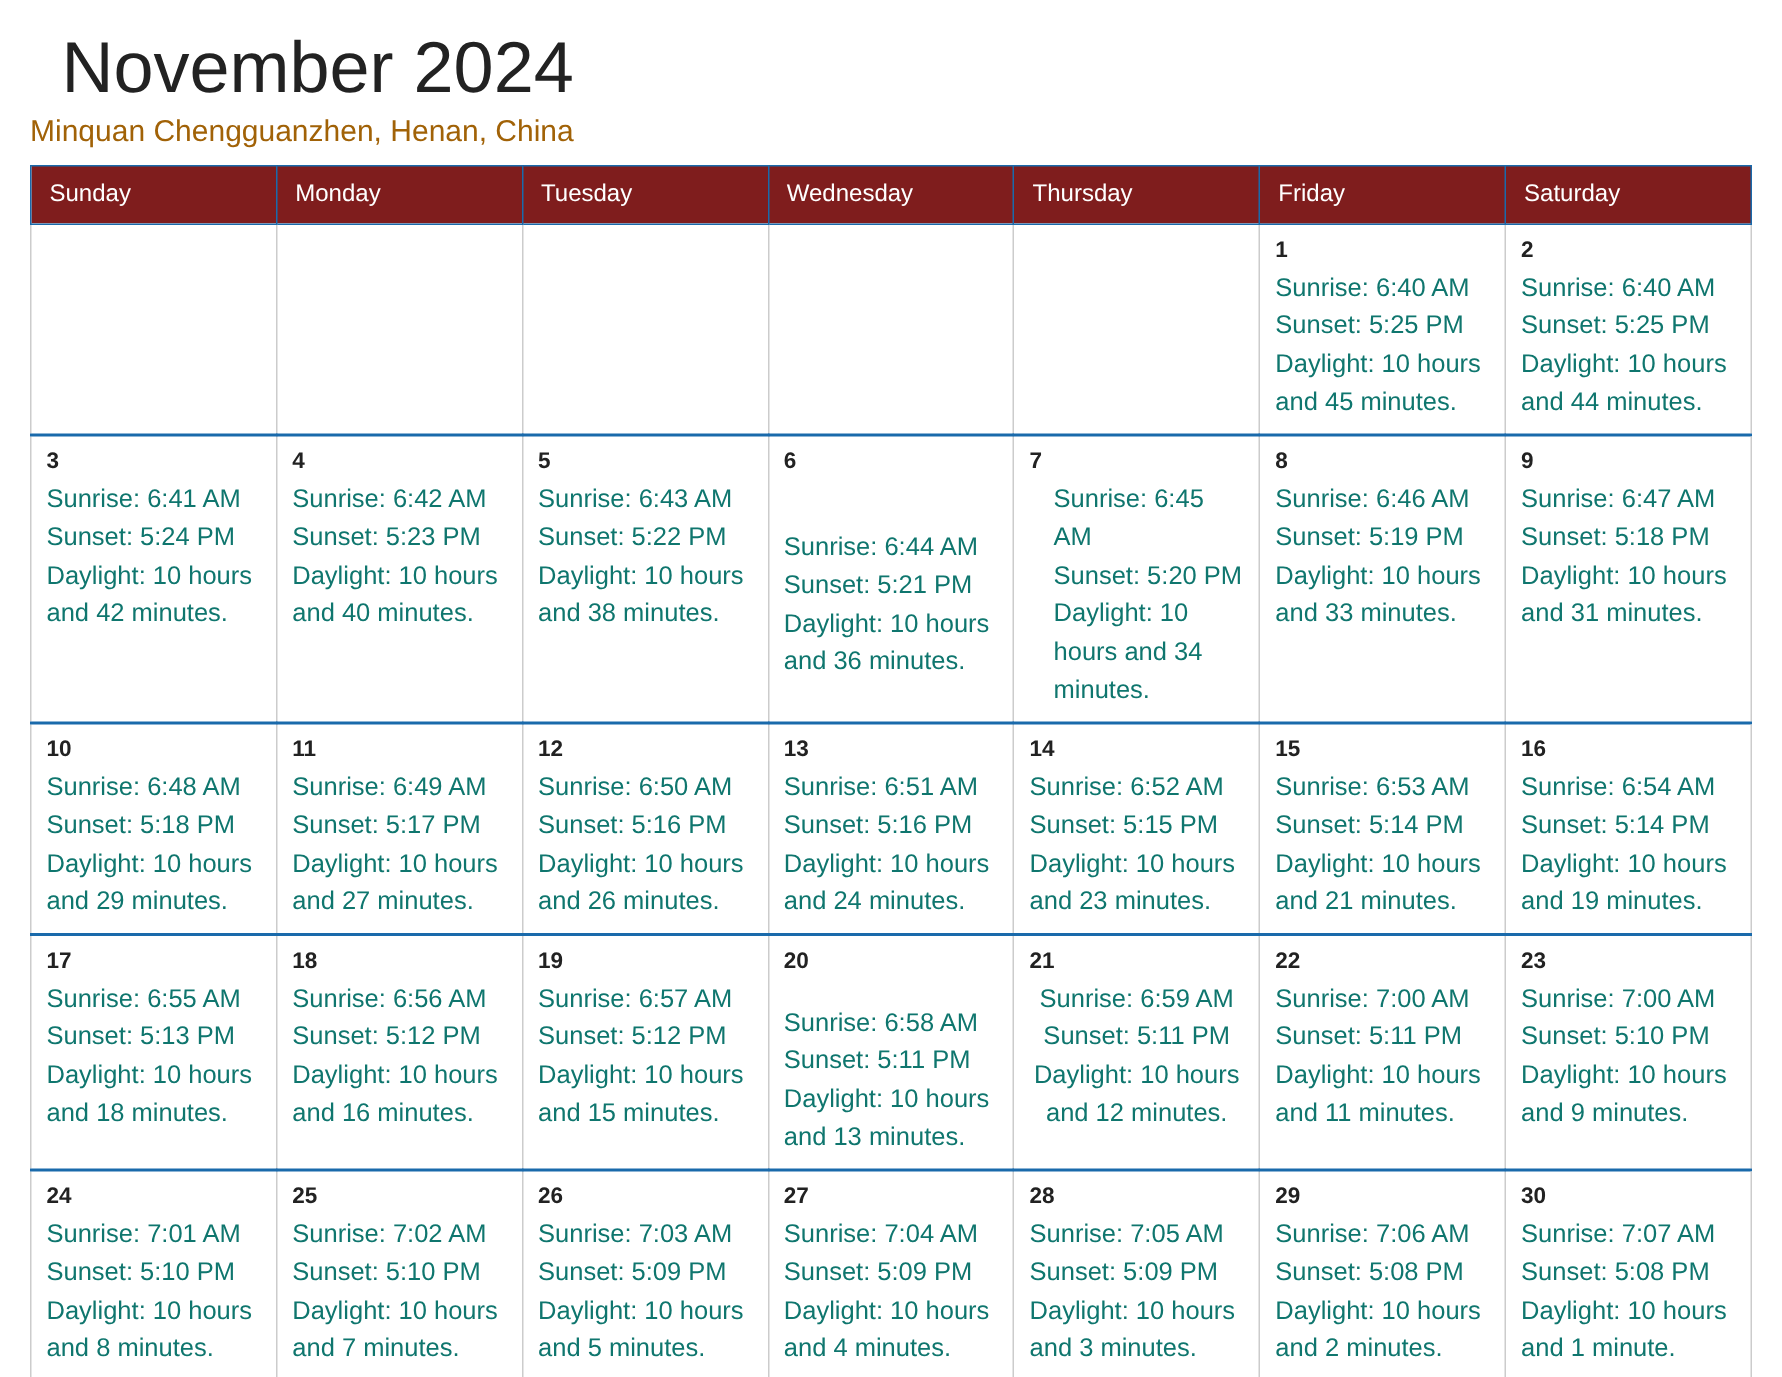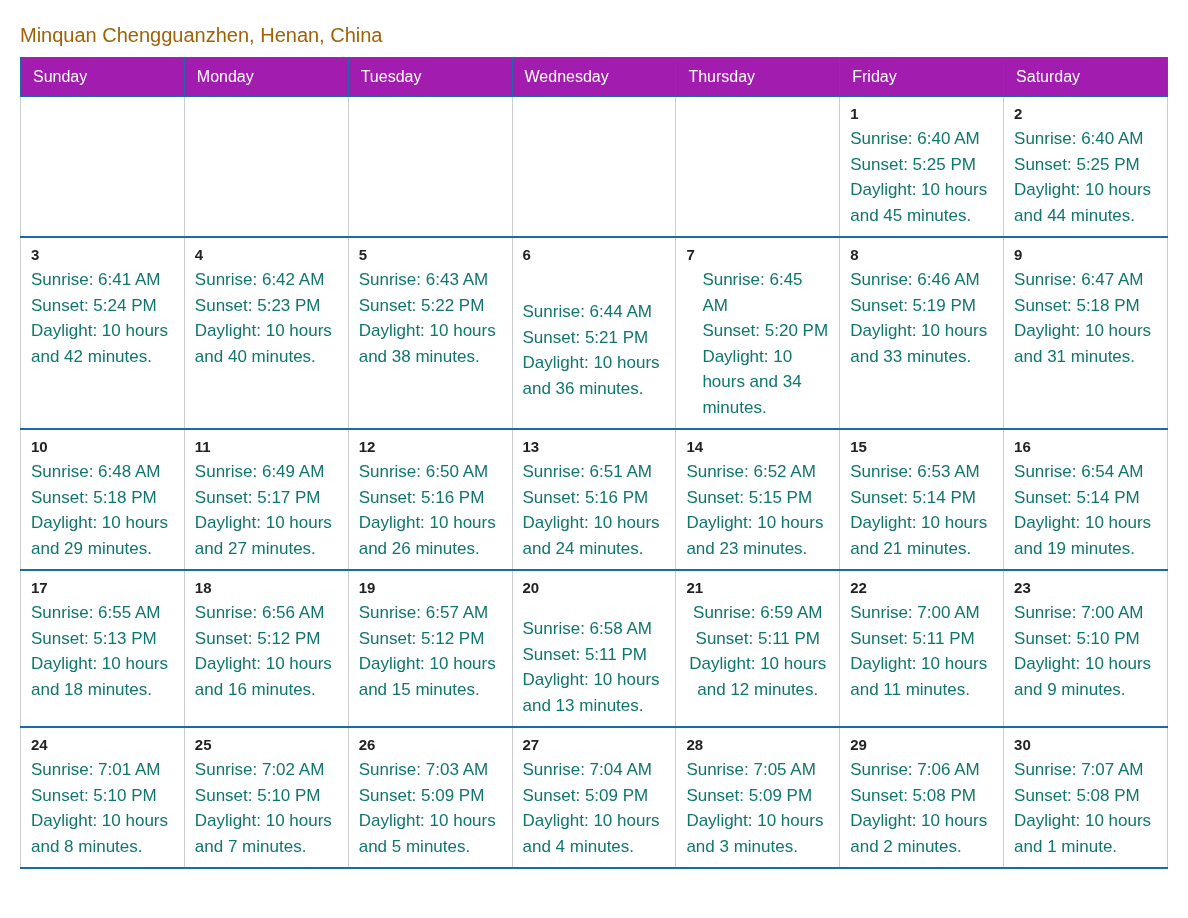--- a/index.html
+++ b/index.html
@@ -48,21 +48,21 @@
       font-size: 20px;
       color: #a16207;
       margin-top: 4px;
     }
     .calendar {
       width: 100%;
       border-collapse: collapse;
       margin-top: 10px;
     }
     .calendar thead tr {
-      background-color: #a21caf;
+      background-color: #7f1d1d;
       margin-top: 16px;
     }
     .calendar thead th {
       color: #fff;
       font-size: 16px;
       font-weight: normal;
       padding: 10px 12px;
       text-align: left;
       border: 1px solid #1a6aab;
     }
@@ -91,20 +91,21 @@
     }
     .empty-cell {
       background: #fff;
     }
   </style>
 </head>
 <body>
 
 <div class="header">
   <div class="title-block">
+    <div class="month-title">November 2024</div>
     <div class="location-title">Minquan Chengguanzhen, Henan, China</div>
   </div>
 </div>
 
 <table class="calendar">
   <thead>
     <tr>
     <th>Sunday</th>
         <th>Monday</th>
         <th>Tuesday</th>

